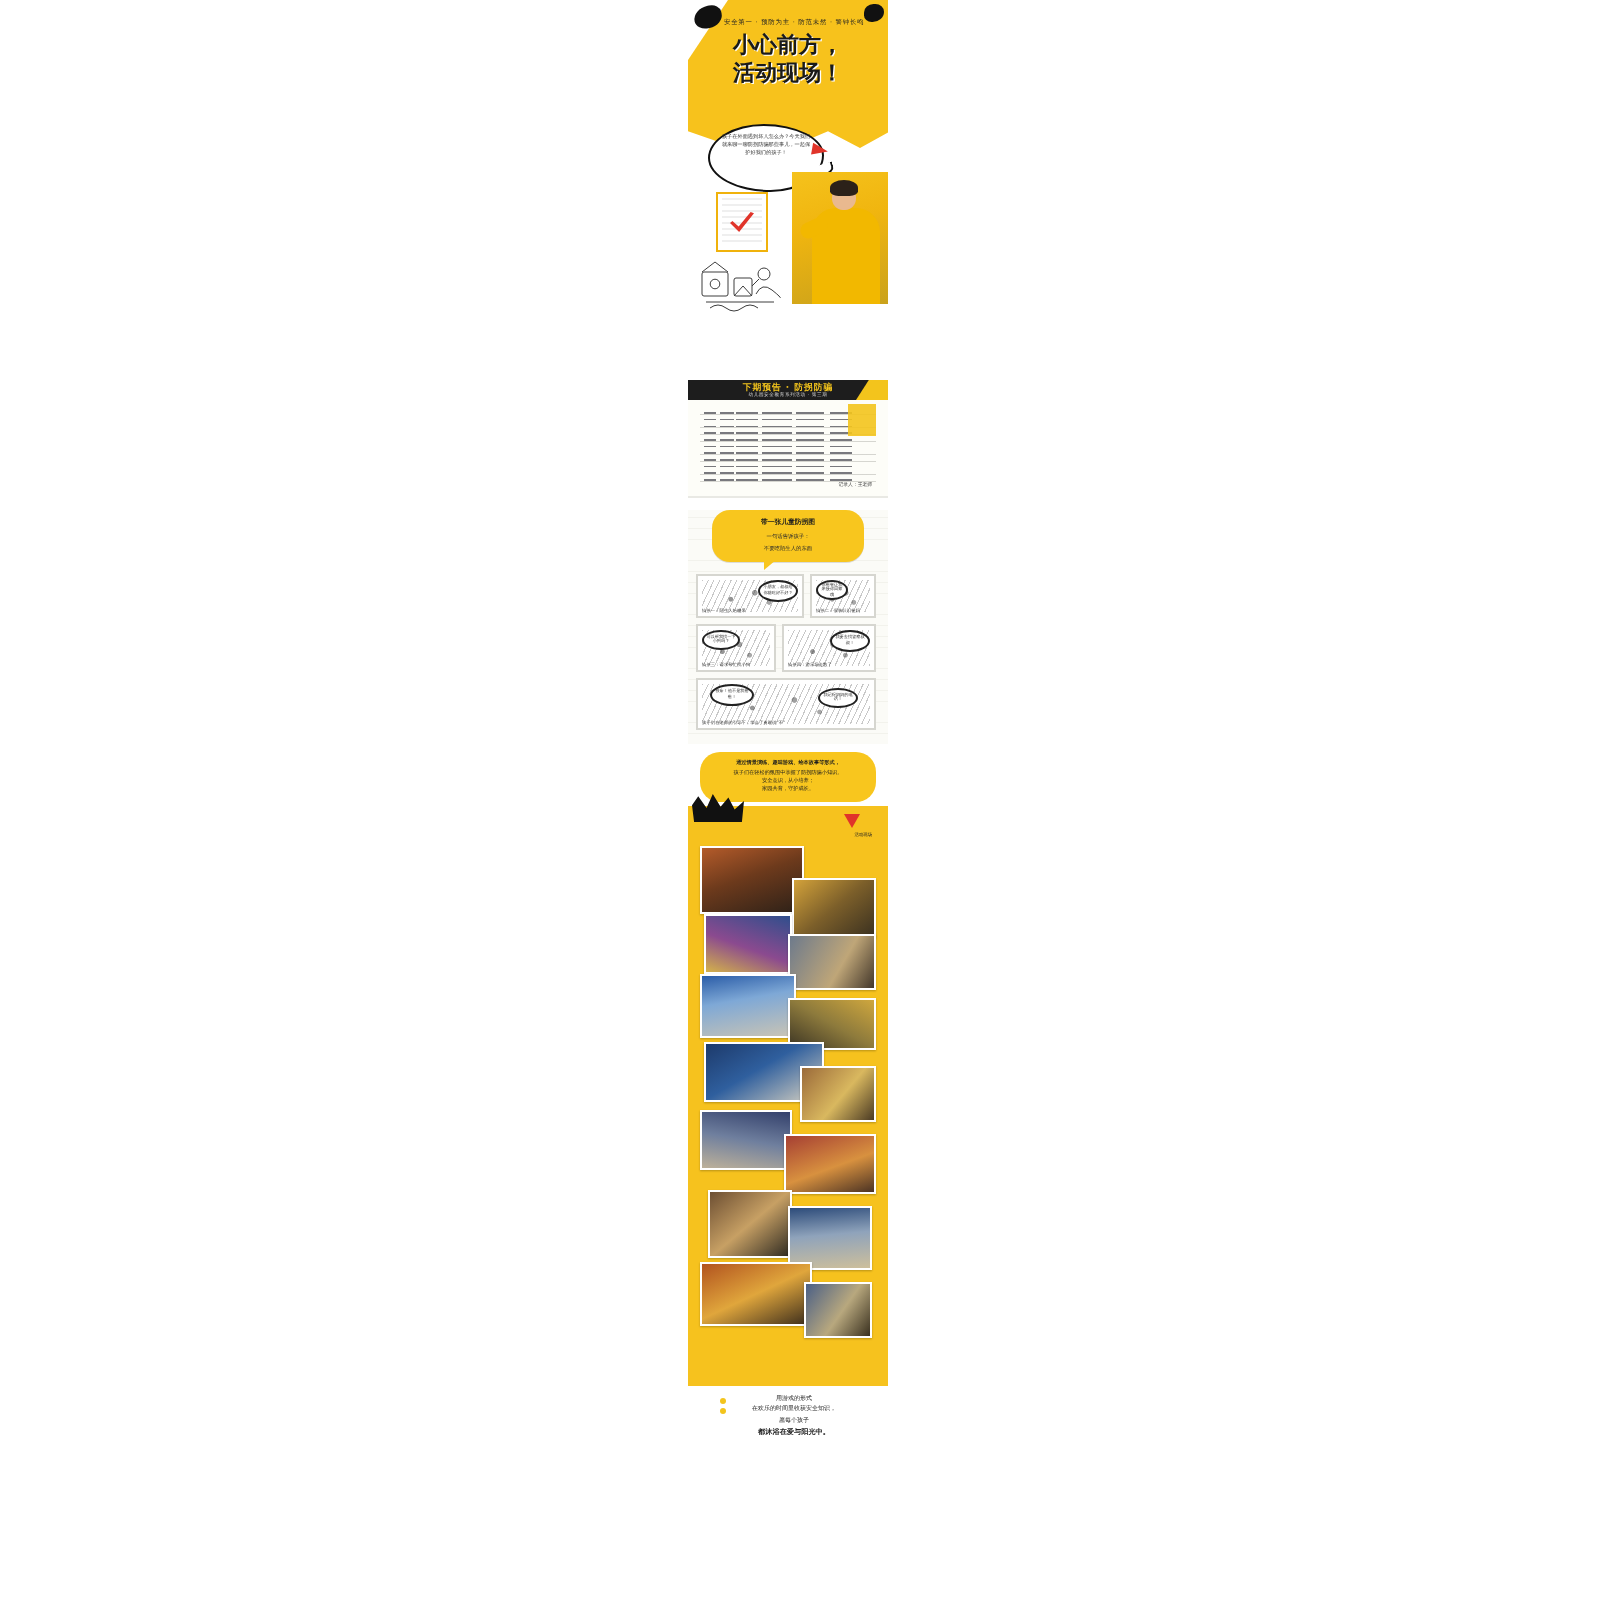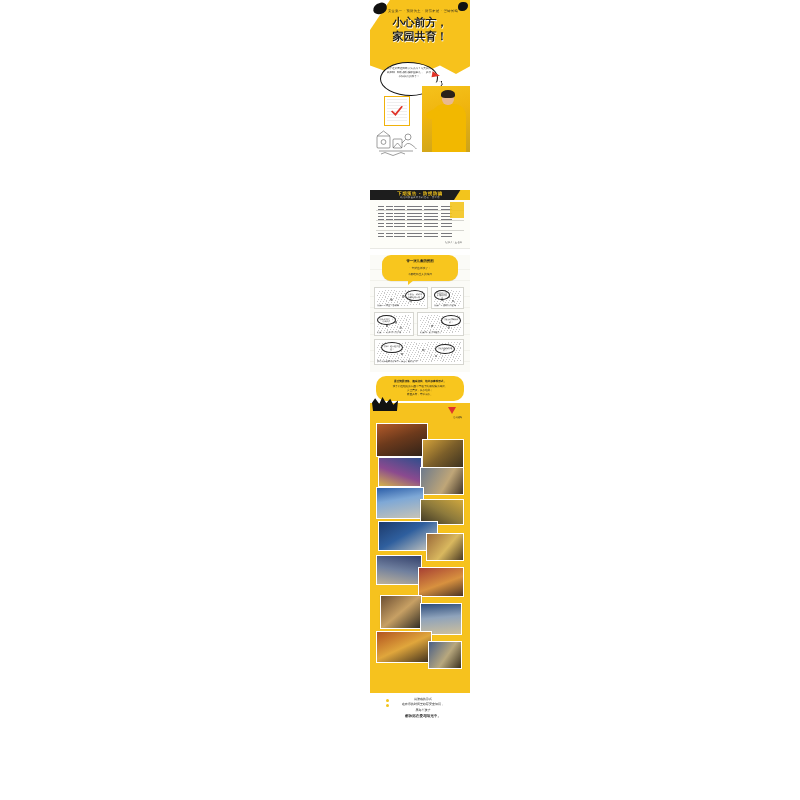--- a/index.html
+++ b/index.html
@@ -14,21 +14,21 @@
   #page {
     position: relative;
     width: 800px;
     height: 800px;
     background: #ffffff;
     overflow: hidden;
   }
   
   .poster {
     position: absolute;
-    left: 370px;
+    left: 344px;
     top: 0;
     width: 100px;
     height: 772px;
     background: #ffffff;
     overflow: hidden;
   }
 
   
   .hero {
     position: relative;
@@ -462,21 +462,21 @@
   <div class="poster">
 
     <section class="hero">
       <div class="hero-bg"></div>
       <div class="hero-white-left"></div>
       <div class="blob-left"></div>
       <div class="blob-right"></div>
       <div class="hero-kicker">安全第一 · 预防为主 · 防范未然 · 警钟长鸣</div>
       <div class="hero-title">
         <span>小心前方，</span>
-        <span class="l2">家园共育！</span>
+        <span class="l2">活动现场！</span>
       </div>
 
       <div class="hero-bubble">
         <p>孩子在外面遇到坏人怎么办？今天我们就来聊一聊防拐防骗那些事儿，一起保护好我们的孩子！</p>
       </div>
       <div class="hero-arrow"></div>
 
       <div class="hero-person">
         <div class="body"></div>
         <div class="arm"></div>

